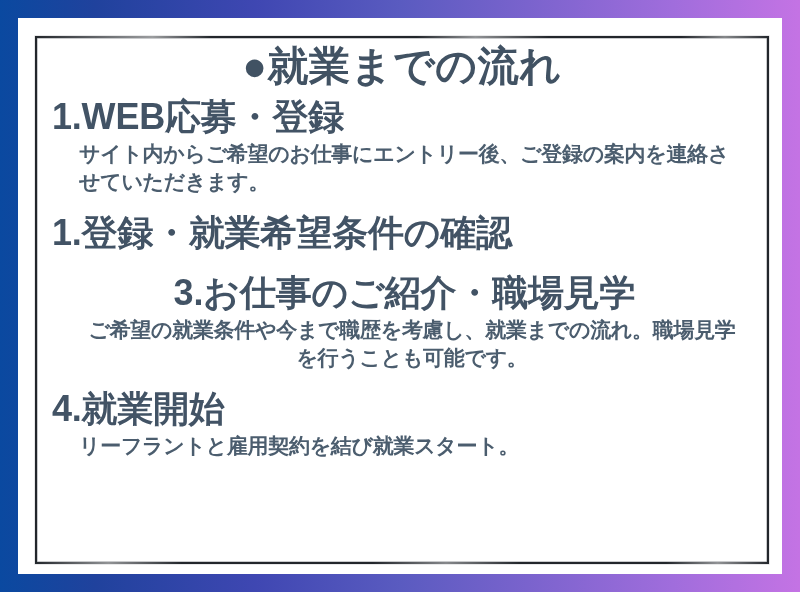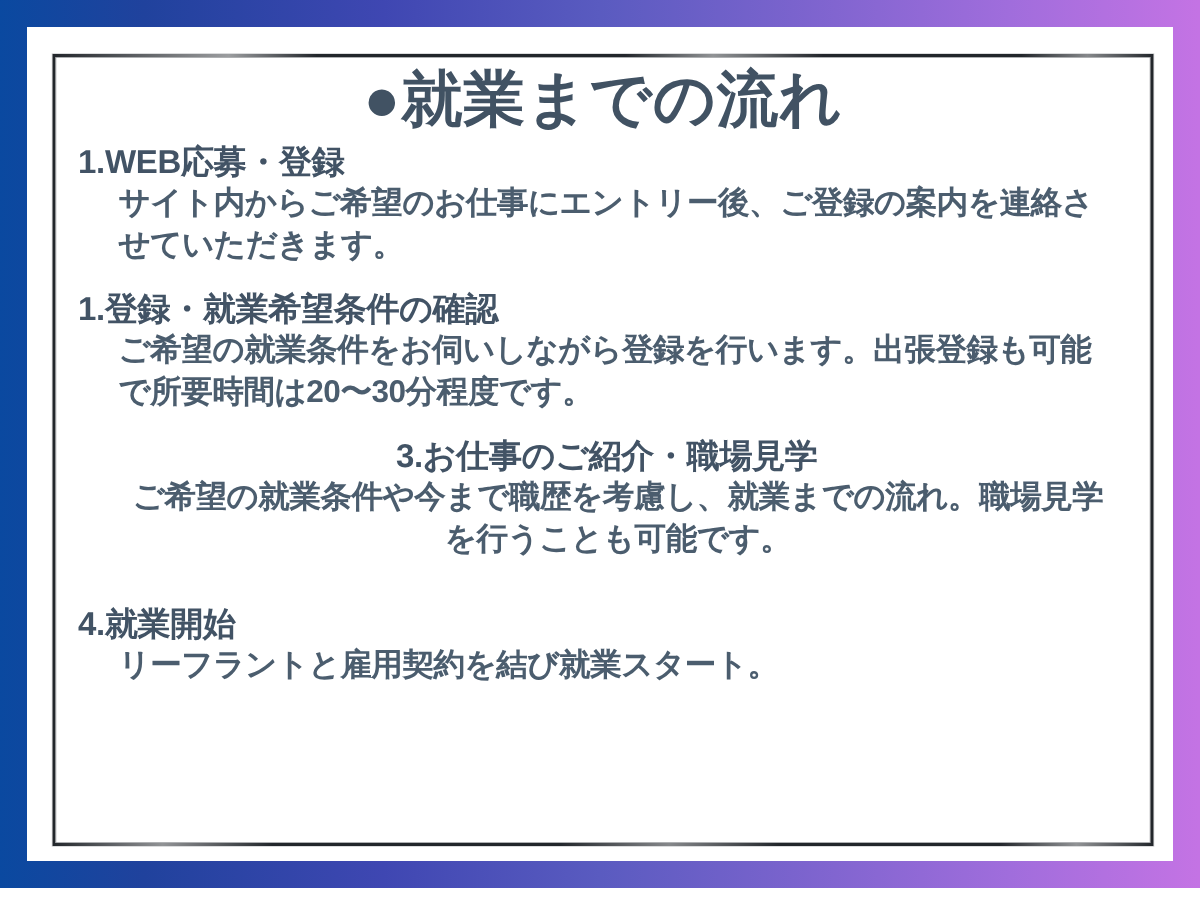--- a/index.html
+++ b/index.html
@@ -101,41 +101,41 @@
     white-space: nowrap;
   }
 
   .step {
     margin: 0 0 1px 0;
   }
 
   .step-heading {
     color: #425365;
     font-weight: bold;
-    font-size: 22px;
+    font-size: 36px;
     line-height: 1.28;
     letter-spacing: -0.2px;
     margin: 0 0 0 5px;
     white-space: nowrap;
   }
 
   .step-body {
     color: #4b5d6e;
     font-weight: bold;
     font-size: 21px;
     line-height: 1.33;
     letter-spacing: -0.3px;
     margin: 0 0 0 32px;
     max-width: 666px;
   }
 
   .step-1 { margin-top: 4px; }
   .step-2 { margin-top: 14px; }
   .step-3 { margin-top: 14px; text-align: center; }
-  .step-4 { margin-top: 28px; }
+  .step-4 { margin-top: 14px; }
 </style>
 </head>
 <body>
 
 <div id="poster">
 
   <div id="mat"></div>
 
   <div id="sketch-frame"></div>
 
@@ -143,21 +143,20 @@
 
     <h1 id="poster-title">●就業までの流れ</h1>
 
     <div class="step step-1">
       <div class="step-heading">1.WEB応募・登録</div>
       <div class="step-body">サイト内からご希望のお仕事にエントリー後、ご登録の案内を連絡させていただきます。</div>
     </div>
 
     <div class="step step-2">
       <div class="step-heading">1.登録・就業希望条件の確認</div>
-      <div class="step-body">ご希望の就業条件をお伺いしながら登録を行います。出張登録も可能で所要時間は20〜30分程度です。</div>
     </div>
 
     <div class="step step-3">
       <div class="step-heading">3.お仕事のご紹介・職場見学</div>
       <div class="step-body">ご希望の就業条件や今まで職歴を考慮し、就業までの流れ。職場見学を行うことも可能です。</div>
     </div>
 
     <div class="step step-4">
       <div class="step-heading">4.就業開始</div>
       <div class="step-body">リーフラントと雇用契約を結び就業スタート。</div>

